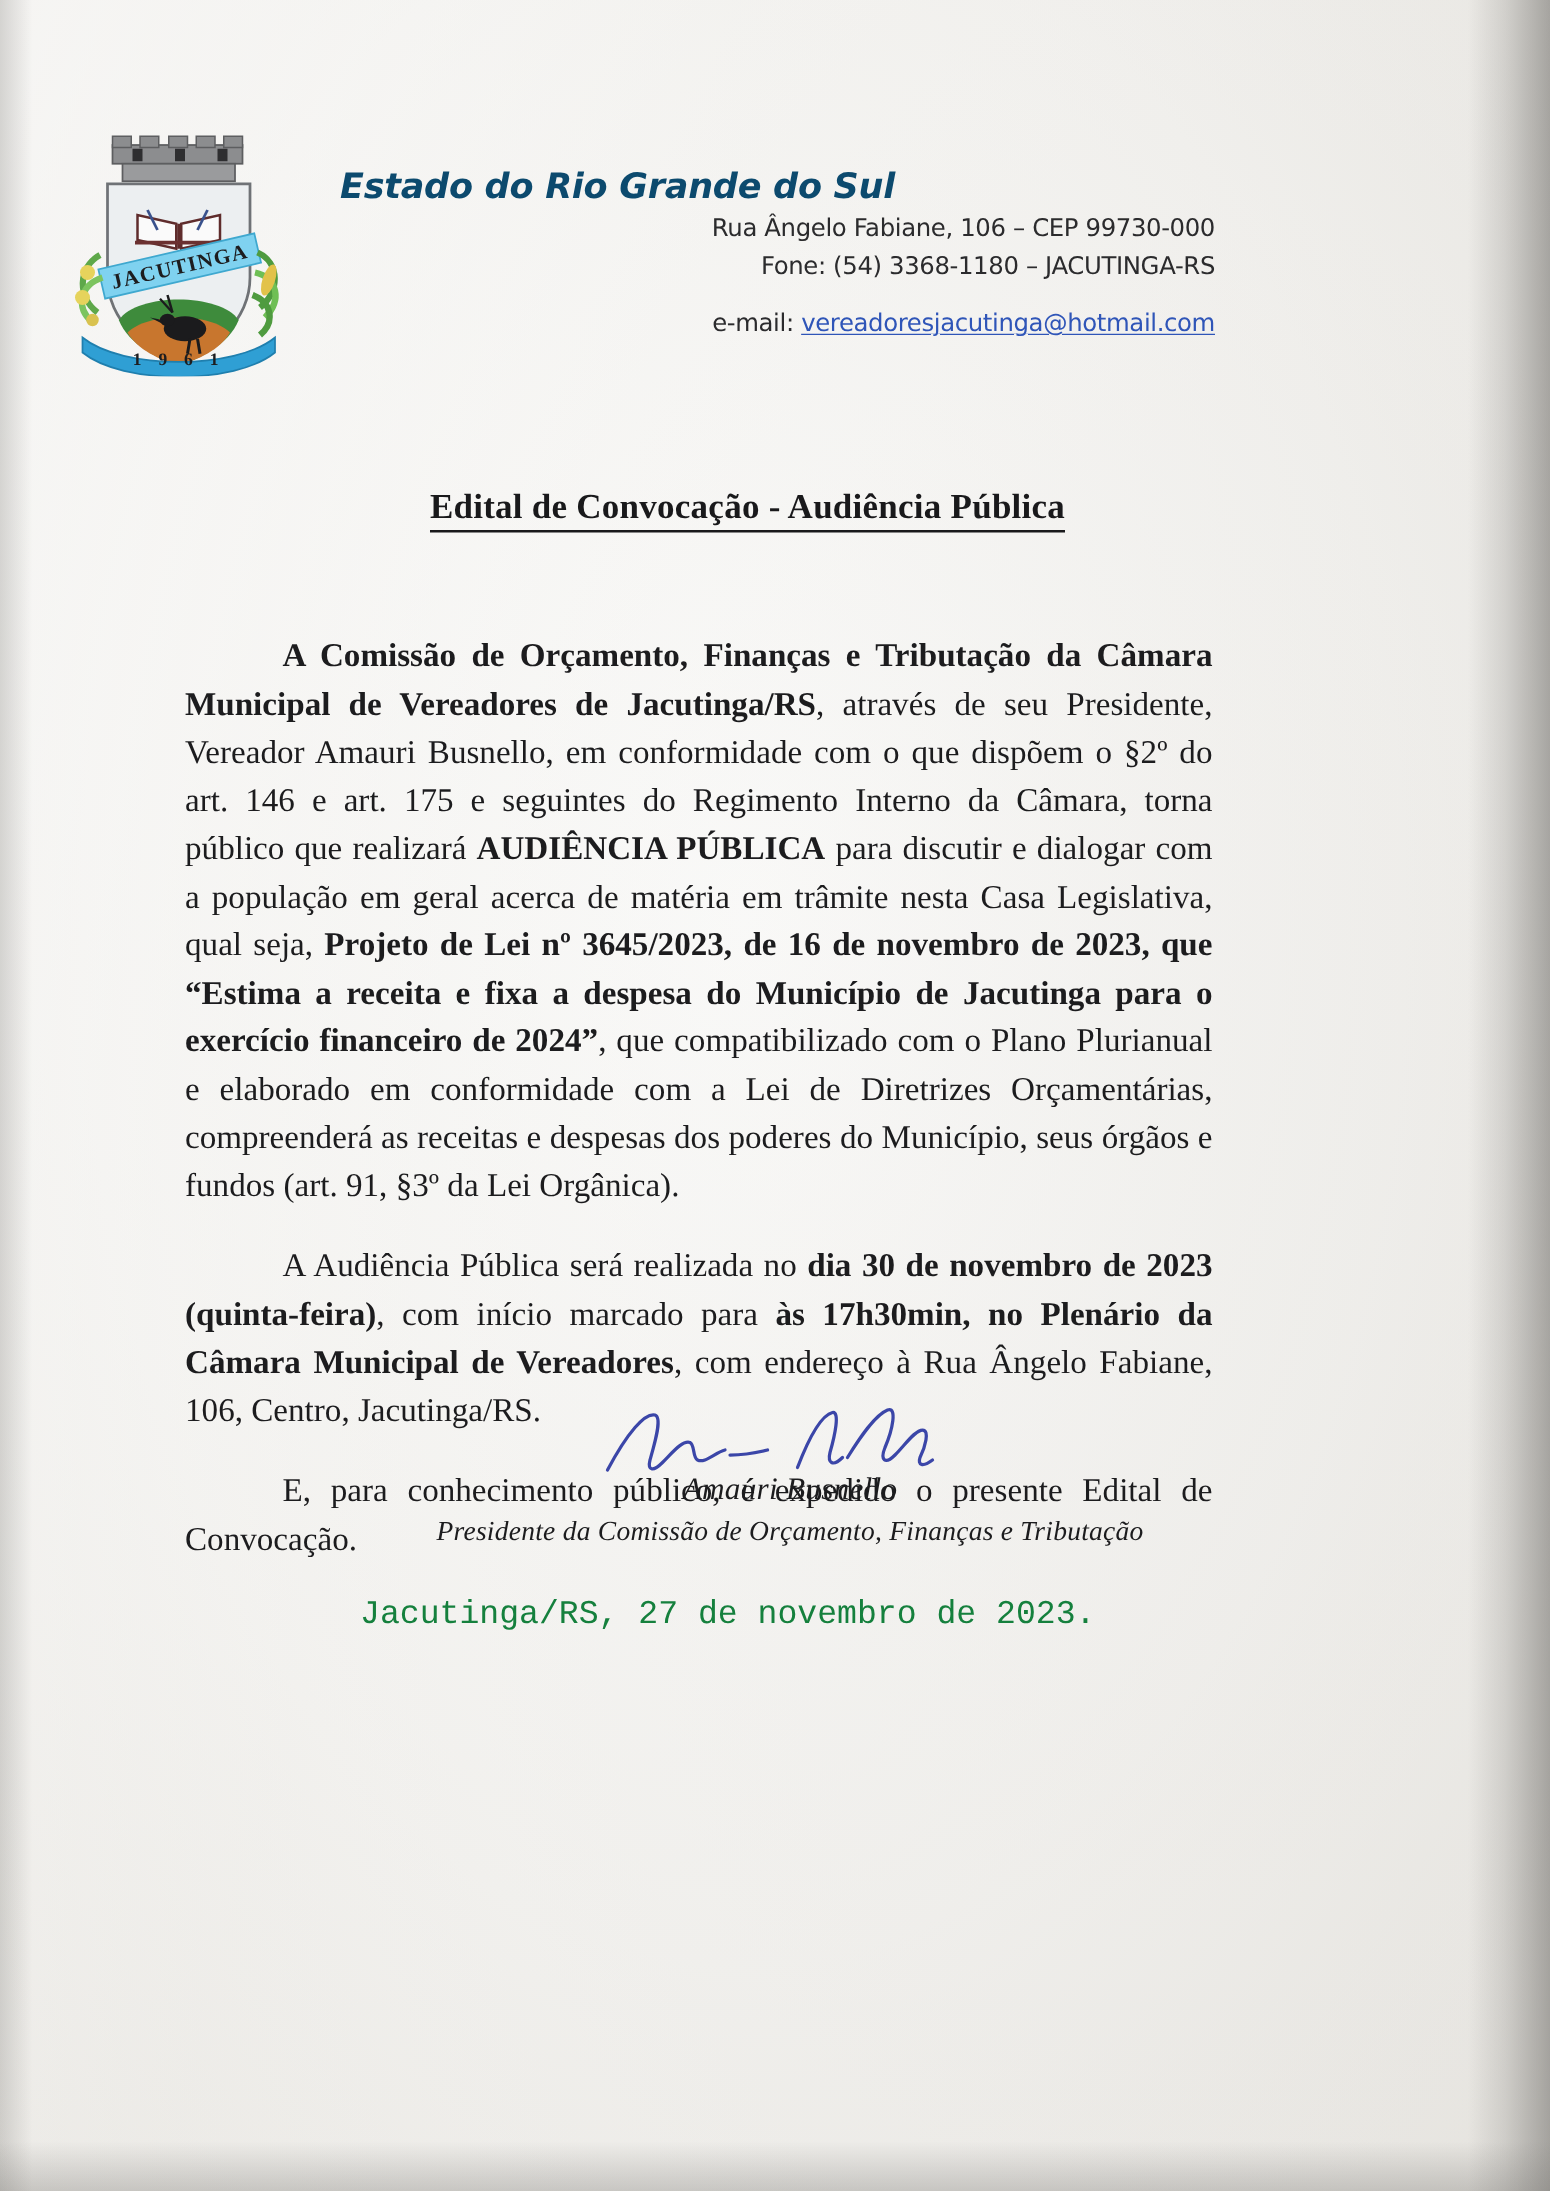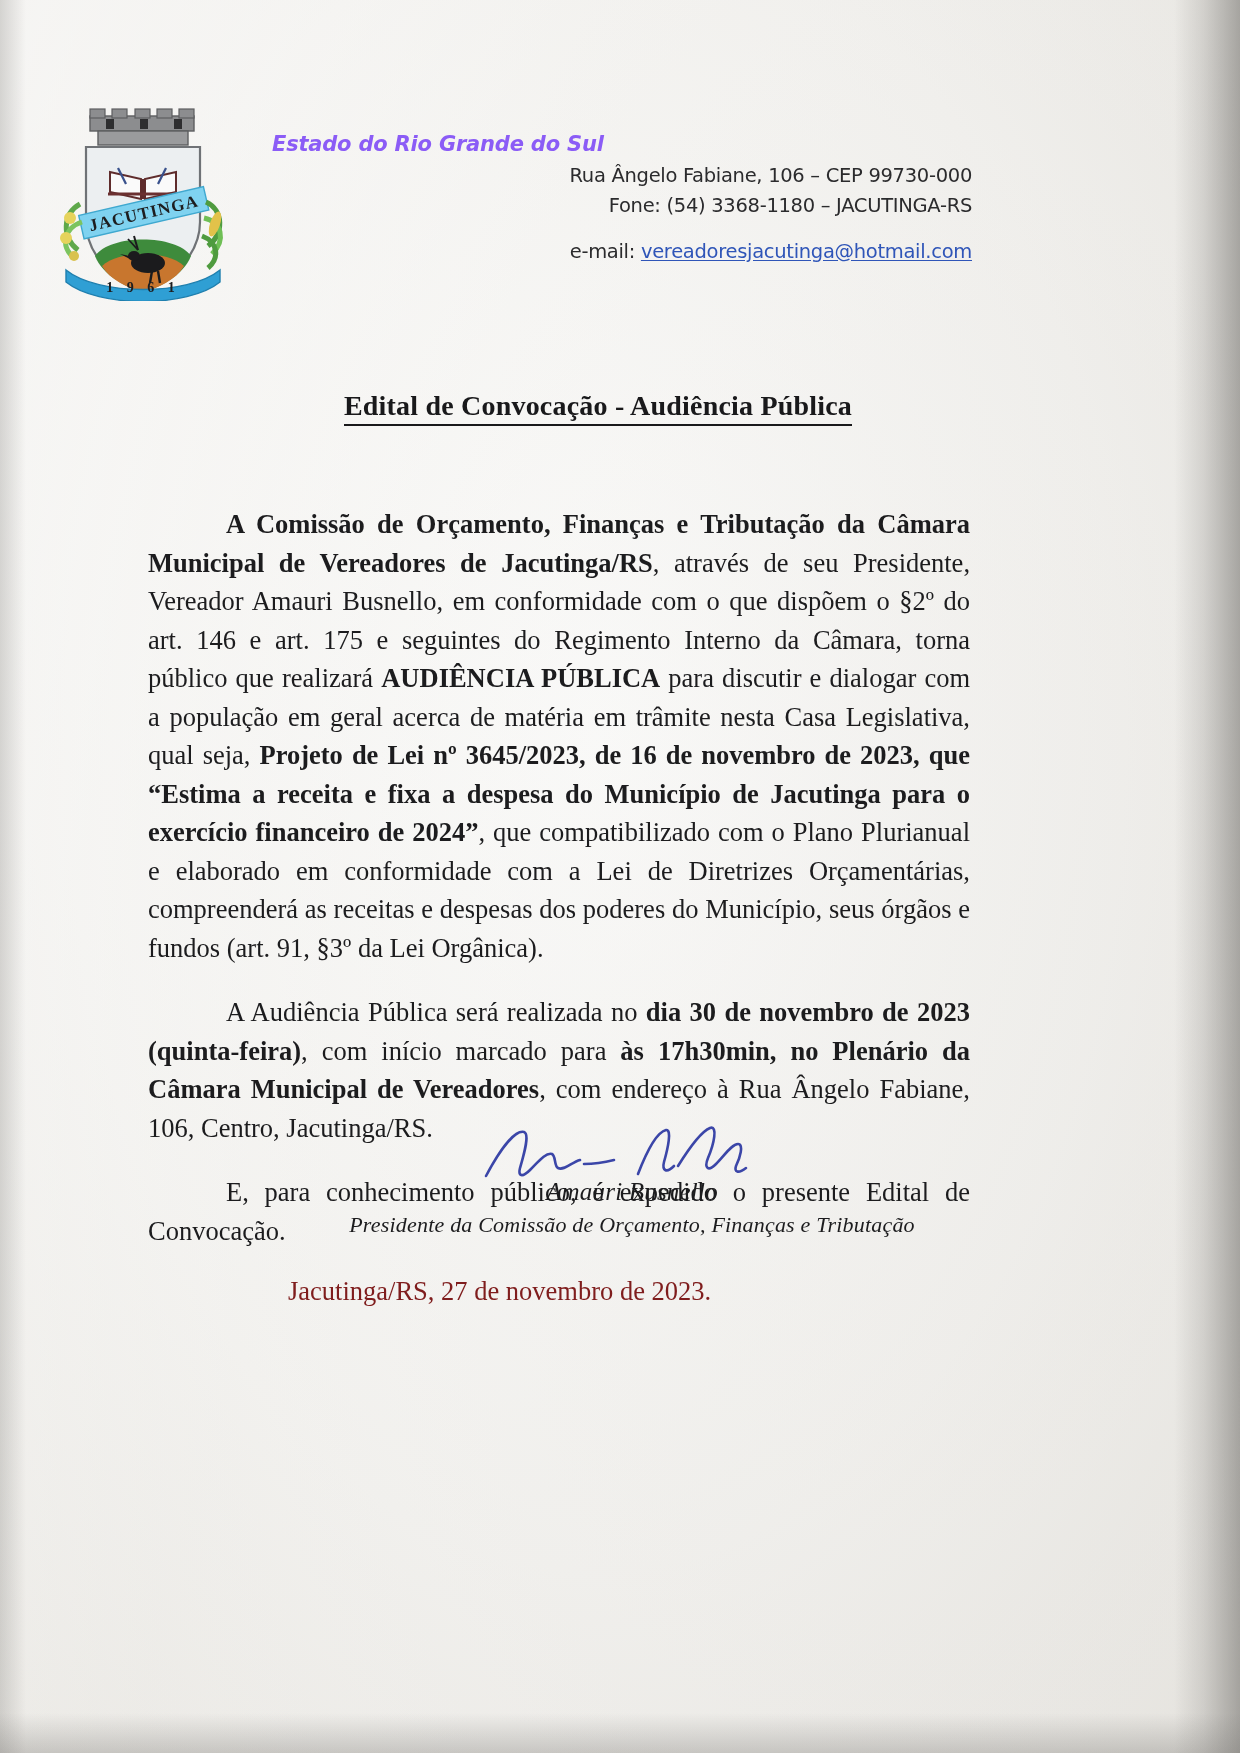--- a/index.html
+++ b/index.html
@@ -84,23 +84,23 @@
   .header-text {
     position: absolute;
     left: 272px;
     top: 133px;
     width: 700px;
   }
   .hl-state {
     font-family: "DejaVu Sans", sans-serif;
     font-style: italic;
     font-weight: 700;
-    font-size: 21px;
+    font-size: 28px;
     letter-spacing: -0.2px;
-    color: #8b5cf6;
+    color: #0c4a6e;
     line-height: 1.12;
     white-space: nowrap;
   }
   .hl-chamber {
     font-family: "Liberation Serif", serif;
     font-weight: 700;
     font-size: 25.5px;
     letter-spacing: 0.1px;
     color: #1b1b1d;
     margin-top: 5px;
@@ -159,25 +159,25 @@
     text-indent: 78px;
     color: #1c1c1e;
     hyphens: none;
   }
   p.para.p2 { margin-top: 26px; }
   p.para.p3 { margin-top: 26px; }
   b { font-weight: 700; }
 
   .date-line {
     margin: 16px 0 0 0;
-    font-family: Liberation Serif, serif;
+    font-family: Liberation Mono, monospace;
     font-size: 26.5px;
     line-height: 38px;
     text-indent: 140px;
-    color: #7f1d1d;
+    color: #15803d;
   }
 
   
   .sig-block {
     position: absolute;
     left: 12px;
     top: 1118px;
     width: 1240px;
     text-align: center;
   }

